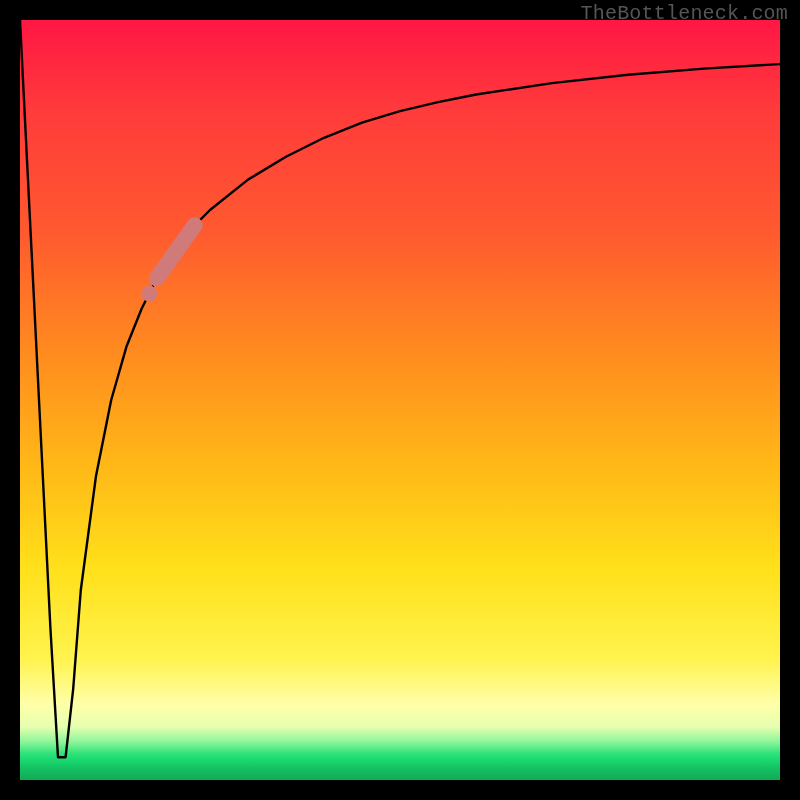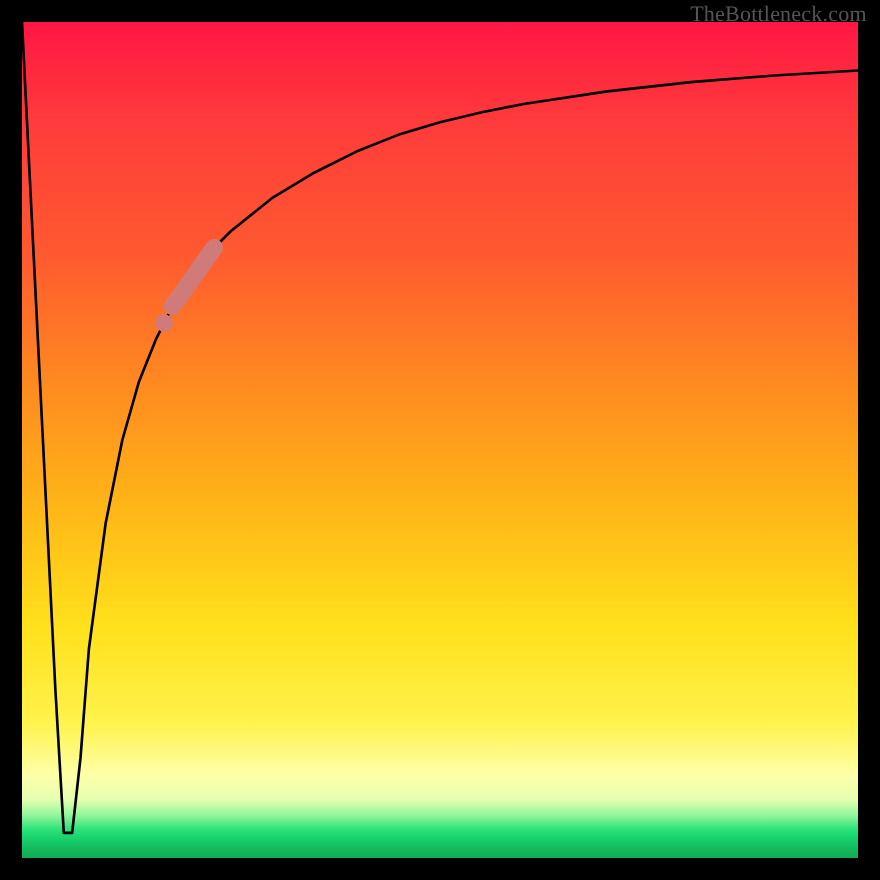--- a/index.html
+++ b/index.html
@@ -67,21 +67,21 @@
   .highlight-bar {
     stroke: #d17a7a;
     stroke-width: 16;
     stroke-linecap: round;
     fill: none;
   }
   .watermark {
     position: absolute;
     top: 2px;
     right: 12px;
-    font-family: Liberation Serif, serif;
+    font-family: Liberation Mono, monospace;
     font-size: 20px;
     color: #555;
     letter-spacing: 0.2px;
     user-select: none;
   }
 </style>
 </head>
 <body>
 
 <div class="frame">

